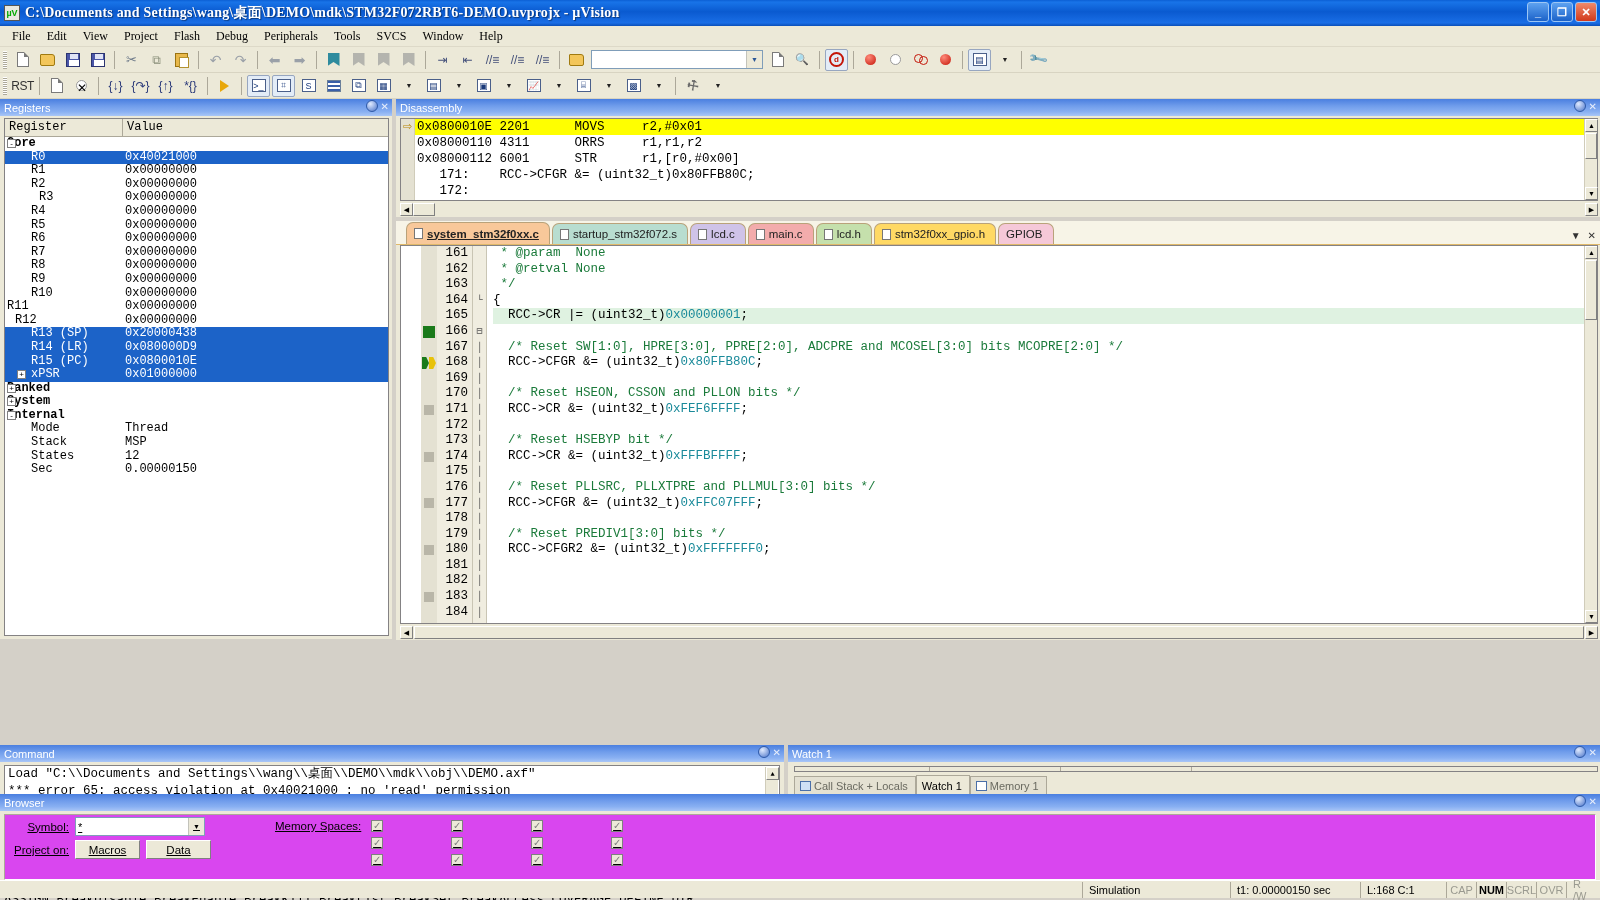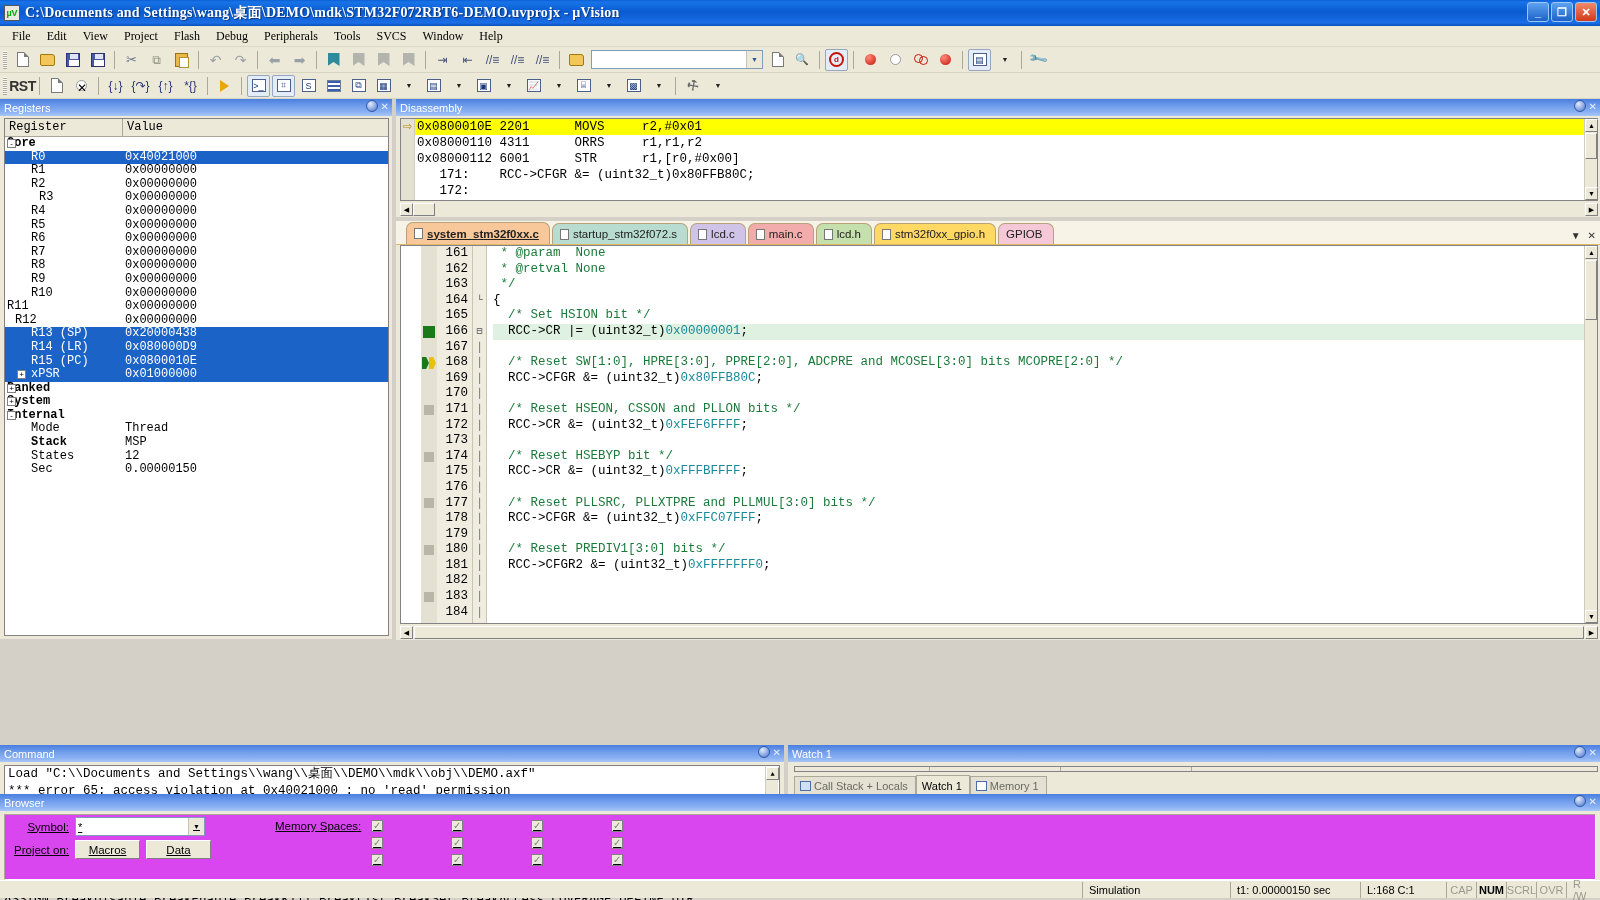--- a/index.html
+++ b/index.html
@@ -96,21 +96,21 @@
   .ic-save:before{content:"";position:absolute;left:2px;bottom:0;width:10px;height:6px;background:#fff;}
   .ic-cut{color:#6f7b8a;font-size:13px;}
   .ic-copy{font-size:12px;color:#8a8f7a;}
   .ic-paste{width:13px;height:14px;background:#e8b84b;border:1px solid #9a7312;position:relative;}
   .ic-paste:after{content:"";position:absolute;left:3px;top:3px;width:8px;height:9px;background:#fff;border:1px solid #b3922f;}
   .ic-undo{color:#9aa0a8;font-size:14px;}
   .ic-arrow{color:#9aa0a8;font-size:14px;}
   .ic-bkmk{width:12px;height:13px;background:#2e8b9e;clip-path:polygon(0 0,100% 0,100% 100%,50% 70%,0 100%);}
   .ic-bkmk.g{background:#b4b4ae;}
   .ic-indent{color:#44507a;font-size:12px;}
-  .ic-rst{font-size:14px;font-weight:bold;color:#333;letter-spacing:-.5px;}
+  .ic-rst{font-size:12px;font-weight:normal;color:#333;letter-spacing:-.5px;}
   .ic-red-circle{width:11px;height:11px;border-radius:50%;background:radial-gradient(circle at 35% 30%,#ff8a7a,#c41508);}
   .ic-wht-circle{width:11px;height:11px;border-radius:50%;background:#fff;border:1px solid #9a9a9a;}
   .ic-two-circle{width:14px;height:11px;position:relative;}
   .ic-two-circle span{position:absolute;width:9px;height:9px;border:1.5px solid #c41508;border-radius:50%;}
   .ic-two-circle span:nth-child(2){left:5px;top:2px;}
   .ic-yellow-arrow{width:0;height:0;border-left:9px solid #e8a70a;border-top:6px solid transparent;border-bottom:6px solid transparent;}
   .ic-blue-sq{width:14px;height:13px;background:#fff;border:1px solid #4a5f8a;display:flex;align-items:center;justify-content:center;font-size:9px;color:#1a3a7a;}
   .ic-lines{width:14px;height:12px;background:repeating-linear-gradient(180deg,#3a5fa8 0 2px,#fff 2px 4px);border:1px solid #6a7f9a;}
   .ic-wrench{color:#6a6a6a;font-size:13px;transform:rotate(-35deg);}
   .ic-magnify{width:15px;height:15px;border:2px solid #c41508;border-radius:50%;display:flex;align-items:center;justify-content:center;font-size:8px;color:#c41508;font-weight:bold;}
@@ -574,21 +574,21 @@
           </div>
           <div class="reg-row">
             <div class="reg-name" style="padding-left: 2px; position: relative;"><span class="tree-box" style="position: absolute; left: 2px; top: 2px;">-</span><span style="font-weight: bold;">Internal</span></div>
             <div class="reg-val"></div>
           </div>
           <div class="reg-row">
             <div class="reg-name" style="padding-left: 26px; position: relative;"><span style="font-weight: normal;">Mode</span></div>
             <div class="reg-val">Thread</div>
           </div>
           <div class="reg-row">
-            <div class="reg-name" style="padding-left: 26px; position: relative;"><span style="font-weight: bold;">Stack</span></div>
+            <div class="reg-name" style="padding-left: 26px; position: relative;"><span style="font-weight: normal;">Stack</span></div>
             <div class="reg-val">MSP</div>
           </div>
           <div class="reg-row">
             <div class="reg-name" style="padding-left: 26px; position: relative;"><span style="font-weight: normal;">States</span></div>
             <div class="reg-val">12</div>
           </div>
           <div class="reg-row">
             <div class="reg-name" style="padding-left: 26px; position: relative;"><span style="font-weight: normal;">Sec</span></div>
             <div class="reg-val">0.00000150</div>
           </div>
@@ -767,21 +767,20 @@
           <div class="fl">│</div>
           <div class="fl">│</div>
           <div class="fl">│</div>
           <div class="fl">│</div>
         </div>
       <div class="ed-code" id="ed-code">
           <div class="cl"><span class="cm"> * @param  None</span></div>
           <div class="cl"><span class="cm"> * @retval None</span></div>
           <div class="cl"><span class="cm"> */</span></div>
           <div class="cl"><span>{</span></div>
-          <div class="cl"><span class="cm">  /* Set HSION bit */</span></div>
           <div class="cl hl"><span>  RCC-&gt;CR |= (uint32_t)</span><span class="num">0x00000001</span><span>;</span></div>
           <div class="cl">&nbsp;</div>
           <div class="cl"><span class="cm">  /* Reset SW[1:0], HPRE[3:0], PPRE[2:0], ADCPRE and MCOSEL[3:0] bits MCOPRE[2:0] */</span></div>
           <div class="cl"><span>  RCC-&gt;CFGR &amp;= (uint32_t)</span><span class="num">0x80FFB80C</span><span>;</span></div>
           <div class="cl">&nbsp;</div>
           <div class="cl"><span class="cm">  /* Reset HSEON, CSSON and PLLON bits */</span></div>
           <div class="cl"><span>  RCC-&gt;CR &amp;= (uint32_t)</span><span class="num">0xFEF6FFFF</span><span>;</span></div>
           <div class="cl">&nbsp;</div>
           <div class="cl"><span class="cm">  /* Reset HSEBYP bit */</span></div>
           <div class="cl"><span>  RCC-&gt;CR &amp;= (uint32_t)</span><span class="num">0xFFFBFFFF</span><span>;</span></div>

